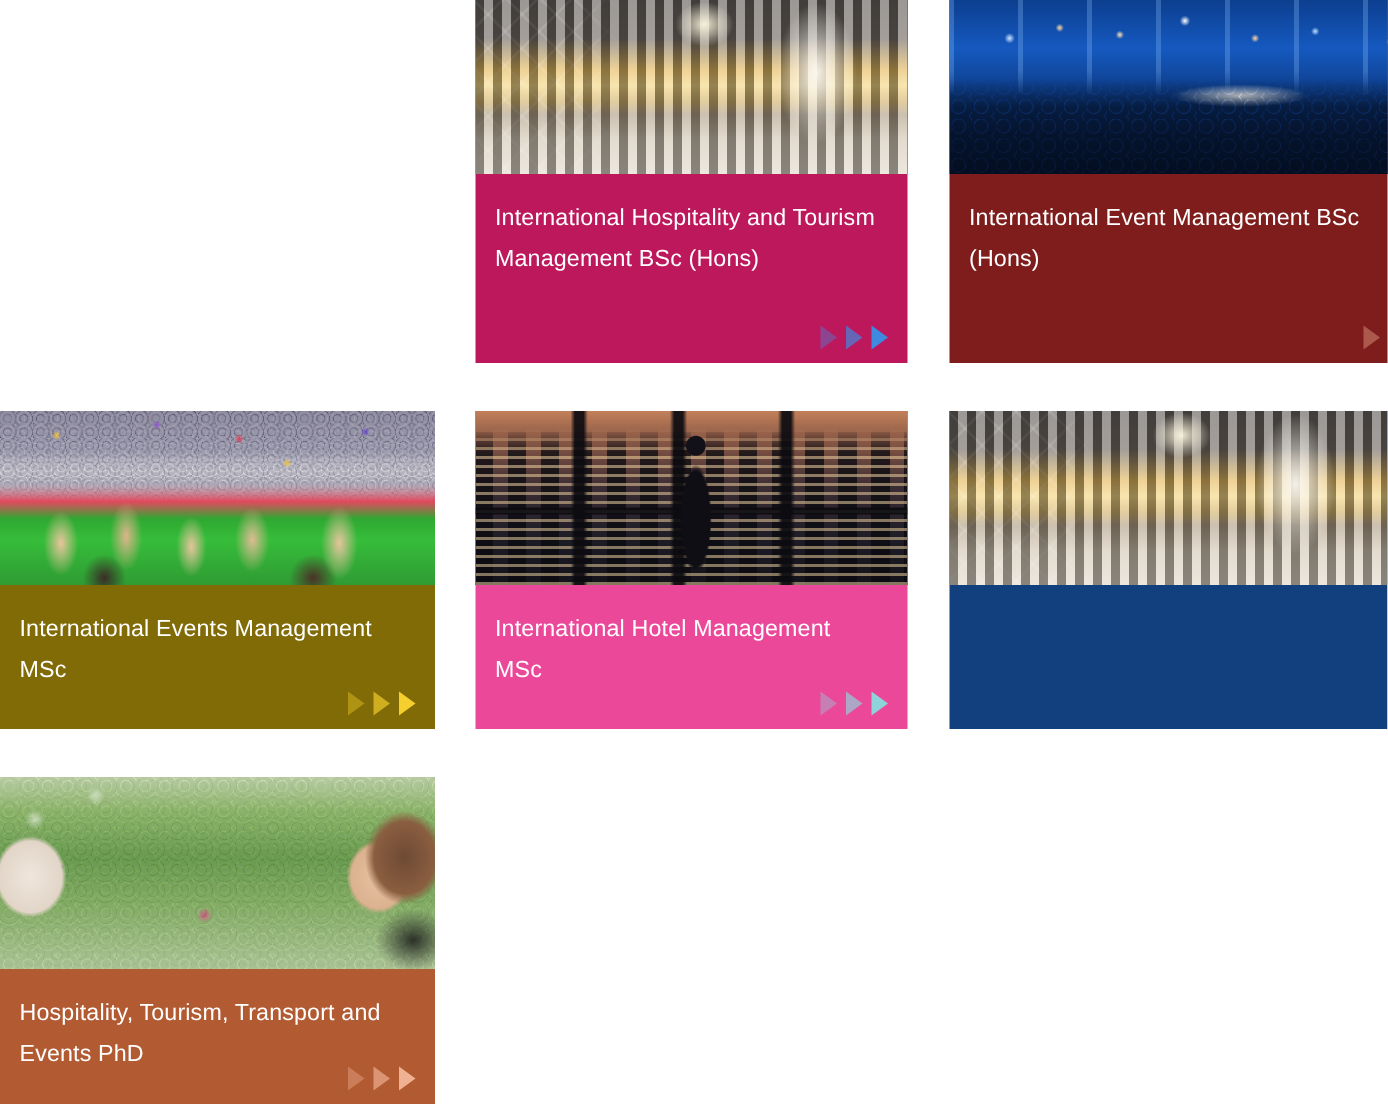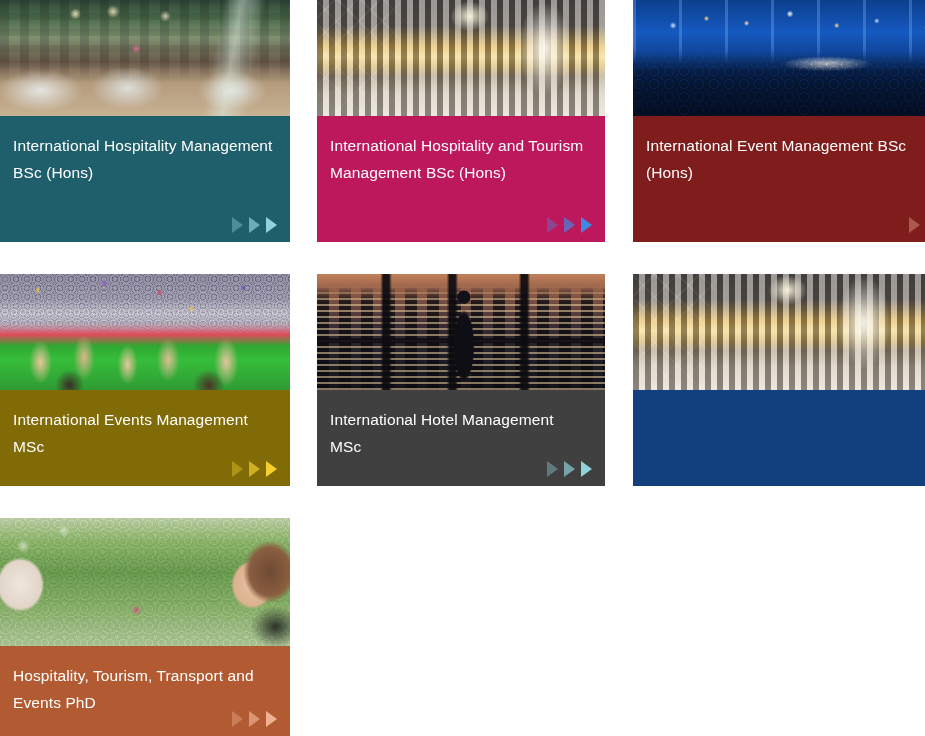--- a/index.html
+++ b/index.html
@@ -276,33 +276,20 @@
       radial-gradient(ellipse 34px 40px at 93% 42%, #6e4a34 0%, #8a5e40 60%, rgba(138,94,64,0) 78%),
       radial-gradient(ellipse 26px 30px at 87% 52%, #e7c2a2 0%, #dcb290 70%, rgba(220,178,144,0) 82%),
       radial-gradient(ellipse 34px 28px at 95% 85%, rgba(25,25,25,.85), rgba(25,25,25,0) 74%);
   }
 </style>
 </head>
 <body>
 
 <div class="grid">
 
-  <a class="card" style="left:0px; top:0px; width:290px; height:242px; background:#1f5f6b;">
-    <span class="card-image">
-      <span class="ph ph-restaurant"></span>
-    </span>
-    <span class="card-caption">
-      <span class="card-title">International Hospitality Management BSc (Hons)</span>
-      <span class="arrows" style="color:#8fd3db;">
-        <span class="arrow a1"></span>
-        <span class="arrow a2"></span>
-        <span class="arrow a3"></span>
-      </span>
-    </span>
-  </a>
 
   <a class="card" style="left:317px; top:0px; width:288px; height:242px; background:#be185d;">
     <span class="card-image">
       <span class="ph ph-lobby"></span>
     </span>
     <span class="card-caption">
       <span class="card-title">International Hospitality and Tourism Management BSc (Hons)</span>
       <span class="arrows" style="color:#3e8ae0;">
         <span class="arrow a1"></span>
         <span class="arrow a2"></span>
@@ -332,21 +319,21 @@
     <span class="card-caption">
       <span class="card-title">International Events Management MSc</span>
       <span class="arrows" style="color:#f5cf2e;">
         <span class="arrow a1"></span>
         <span class="arrow a2"></span>
         <span class="arrow a3"></span>
       </span>
     </span>
   </a>
 
-  <a class="card" style="left:317px; top:274px; width:288px; height:212px; background:#404040;">
+  <a class="card" style="left:317px; top:274px; width:288px; height:212px; background:#ec4899;">
     <span class="card-image">
       <span class="ph ph-city"></span>
     </span>
     <span class="card-caption">
       <span class="card-title">International Hotel Management MSc</span>
       <span class="arrows" style="color:#8fd3db;">
         <span class="arrow a1"></span>
         <span class="arrow a2"></span>
         <span class="arrow a3"></span>
       </span>

